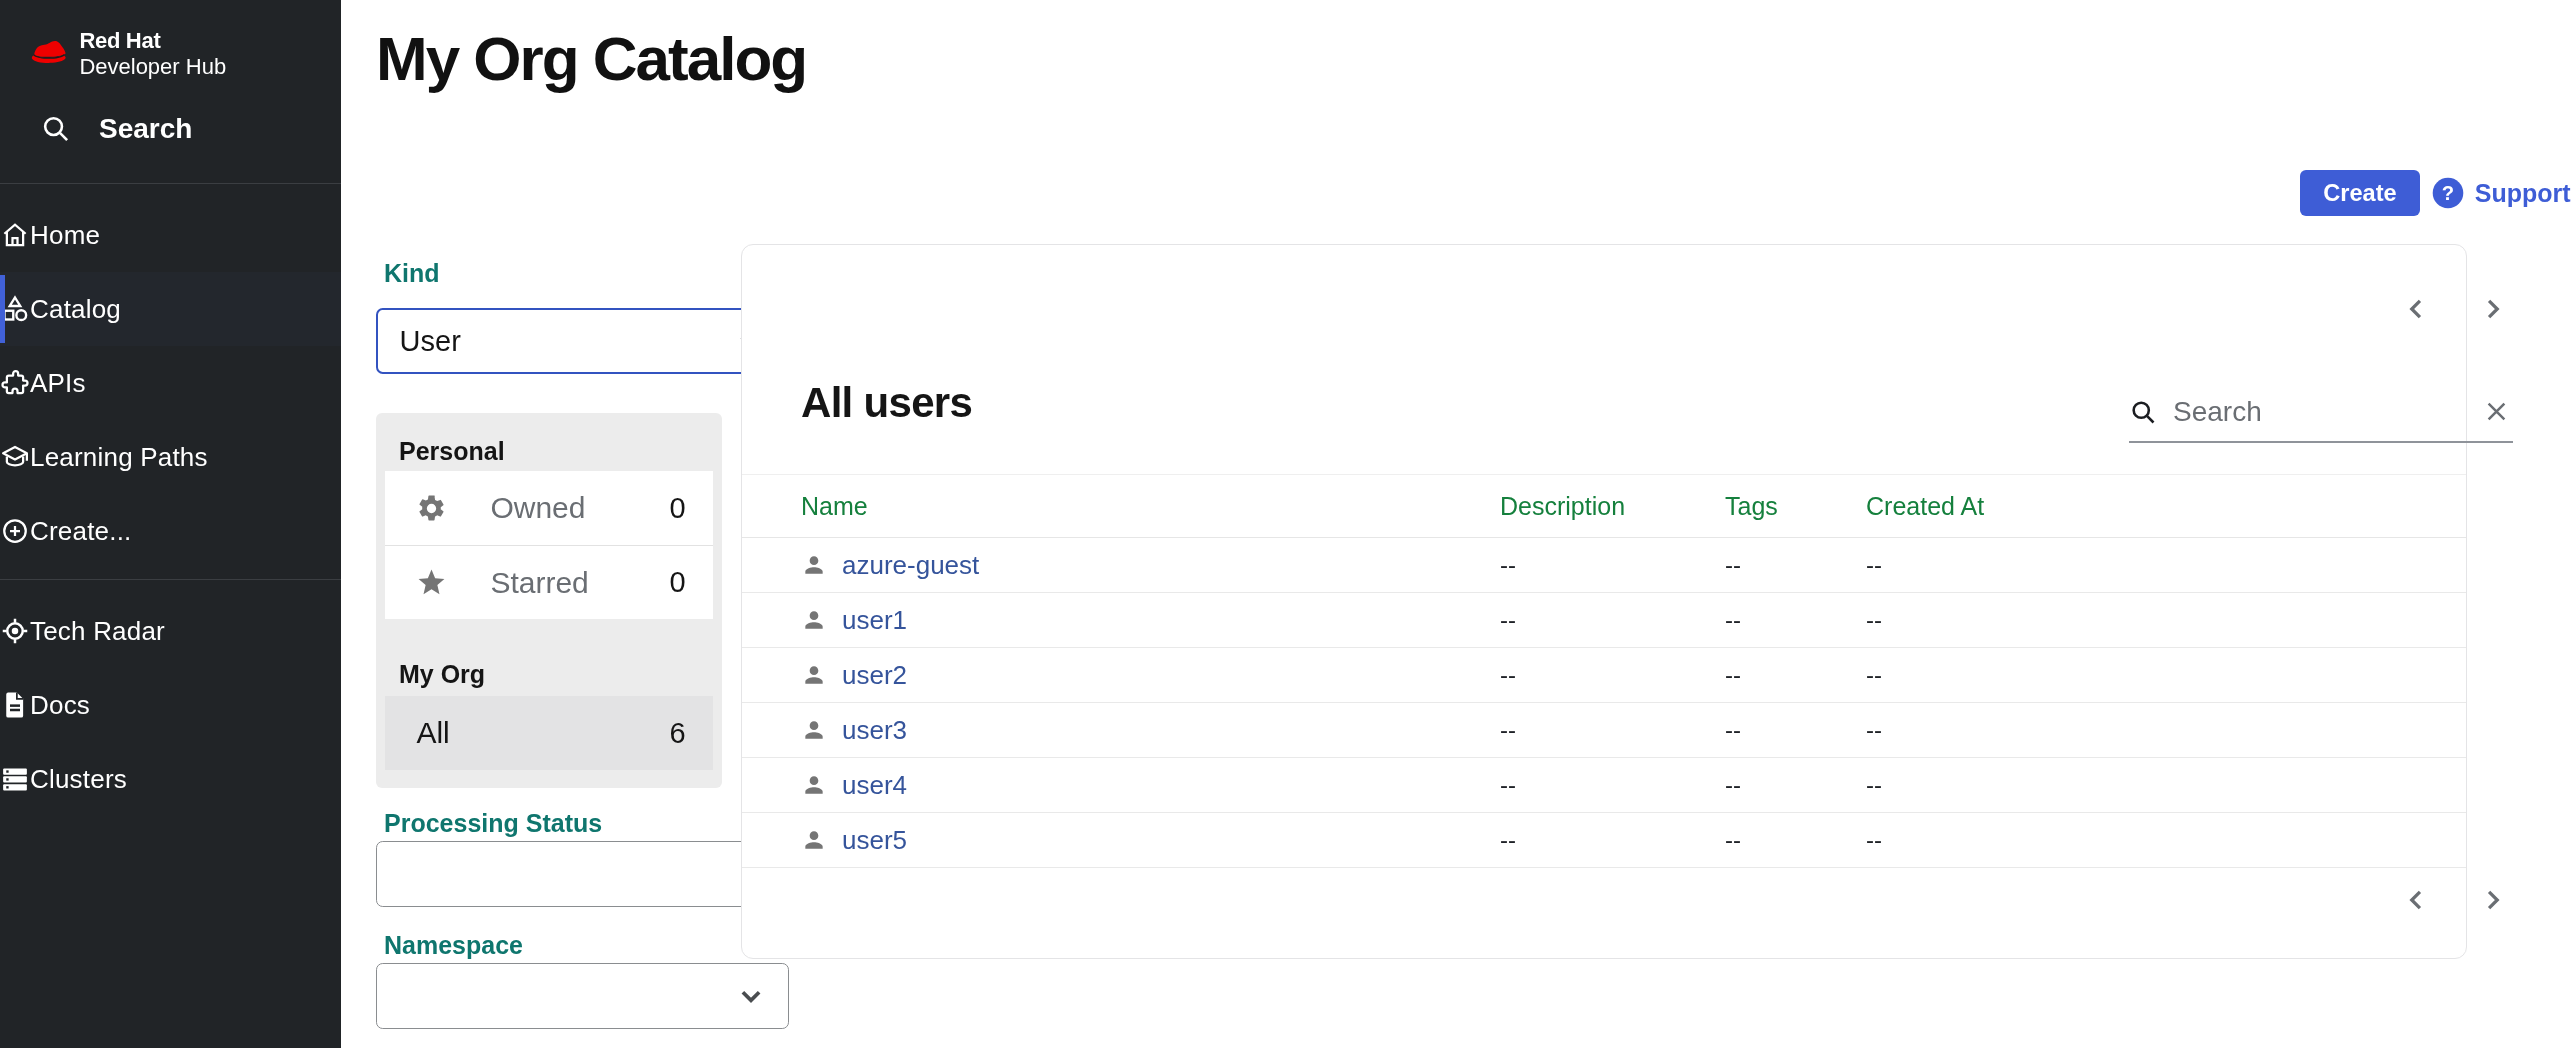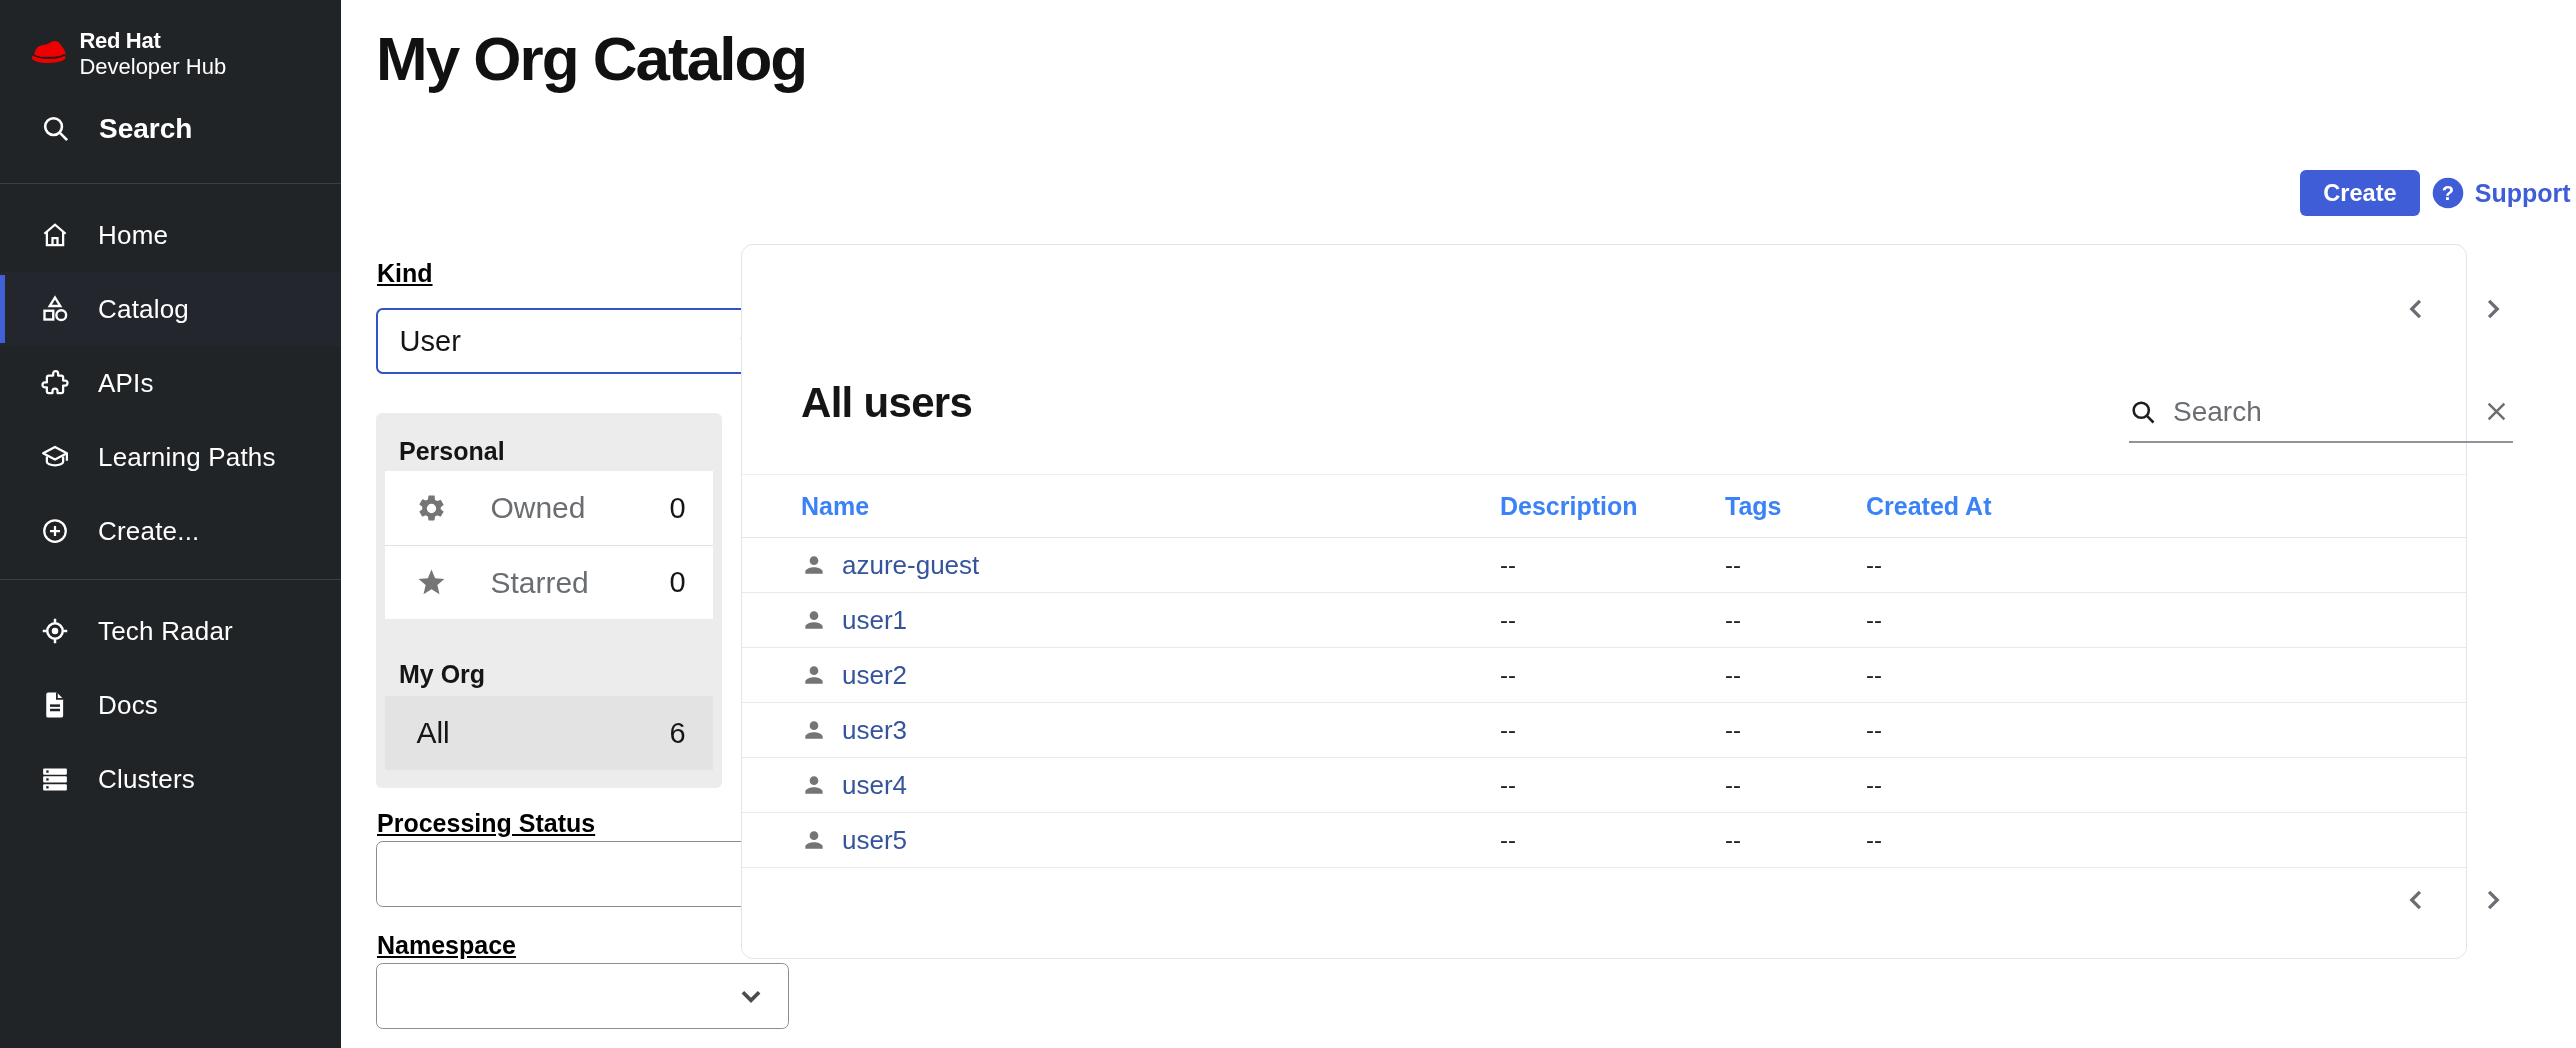--- a/index.html
+++ b/index.html
@@ -21,35 +21,35 @@
   .side-search .ic { width:31px; height:31px; color:#fff; }
   .side-search .lbl { font-size:28px; font-weight:600; }
 
   .side-divider { position:absolute; left:0; width:100%; height:1.3px; background:#3b3e42; }
   .d1 { top:183px; }
   .d2 { top:579px; }
 
   .nav { position:absolute; left:0; width:100%; }
   .nav1 { top:198px; }
   .nav2 { top:594px; }
-  .nav-item { position:relative; height:74px; display:flex; align-items:center; gap:28px; padding-left:40px; color:#fff; cursor:pointer; }
+  .nav-item { position:relative; height:74px; display:flex; align-items:center; color:#fff; cursor:pointer; }
   .nav-item .ic { width:30px; height:30px; flex:none; color:#fff; }
   .nav-item .lbl { font-size:26px; font-weight:500; letter-spacing:0.2px; }
   .nav-item.active { background:#23272d; }
   .nav-item.active::before { content:""; position:absolute; left:0; top:2.7px; bottom:2.7px; width:5.4px; background:#4161d8; }
 
   
   .page-title { position:absolute; left:376px; top:23px; font-size:62px; font-weight:800; letter-spacing:-2px; color:#111; }
   .create-btn { position:absolute; left:2300px; top:170px; width:120px; height:46px; background:#3e5dd6; color:#fff; border:none; border-radius:6px; font-family:inherit; font-size:23.6px; font-weight:600; display:flex; align-items:center; justify-content:center; cursor:pointer; }
   .support { position:absolute; left:2432px; top:170px; height:46px; display:flex; align-items:center; gap:10.8px; color:#3e5dd6; font-size:25px; font-weight:600; cursor:pointer; }
   .support .ic { width:32px; height:32px; }
 
   
   .filters { position:absolute; left:376px; top:0; width:346px; height:1048px; }
-  .filter-label { position:absolute; left:1px; font-size:25px; font-weight:700; color:#000000;text-decoration:underline; }
+  .filter-label { position:absolute; left:8px; font-size:25px; font-weight:700; color:#0f766e; }
   .lab-kind { top:259px; }
   .lab-status { top:809px; }
   .lab-ns { top:931px; }
   .select { position:absolute; left:0; width:413px; height:66px; border-radius:6.7px; background:#fff; display:flex; align-items:center; padding:0 21.6px; cursor:pointer; }
   .sel-kind { top:308px; border:2px solid #3353c0; }
   .sel-status { top:841px; border:1.3px solid #8a8d90; }
   .sel-ns { top:963px; border:1.3px solid #8a8d90; }
   .select .val { font-size:29px; color:#151515; }
   .select .chev { margin-left:auto; width:30px; height:30px; color:#4a4d50; }
 
@@ -80,21 +80,21 @@
 
   .tbl-search { position:absolute; left:1387px; top:137px; width:384px; height:61px; border-bottom:2px solid #8f939a; display:flex; align-items:center; gap:16px; }
   .tbl-search .mag { width:28px; height:28px; color:#1b1d21; flex:none; }
   .tbl-search input { flex:1; min-width:0; border:none; outline:none; font-family:inherit; font-size:28px; color:#151515; background:transparent; }
   .tbl-search input::placeholder { color:#6a6e73; opacity:1; }
   .tbl-search .clear { border:none; background:none; color:#6a6e73; cursor:pointer; width:30px; height:30px; padding:0; flex:none; }
   .tbl-search .clear .ic { width:27px; height:27px; }
 
   .etable { position:absolute; left:0; top:229px; width:100%; }
   .thead { display:flex; align-items:center; height:64px; border-top:1.3px solid #efefef; border-bottom:1.3px solid #e6e6e6; }
-  .th { font-size:25px; font-weight:700; color:#3b82f6; cursor:pointer; }
+  .th { font-size:25px; font-weight:400; color:#15803d; cursor:pointer; }
   .col-name { width:758px; padding-left:59px; }
   .col-desc { width:225px; }
   .col-tags { width:141px; }
   .col-created { flex:1; }
   .trow { display:flex; align-items:center; height:55px; border-bottom:1.3px solid #e9e9e9; }
   .name-cell { width:758px; padding-left:59px; display:flex; align-items:center; gap:15px; }
   .name-cell .ic { width:26px; height:26px; color:#757575; flex:none; }
   .entity-link { font-size:26px; color:#35549b; text-decoration:none; cursor:pointer; }
   .dash { font-size:24px; color:#1f2227; }
 </style>

